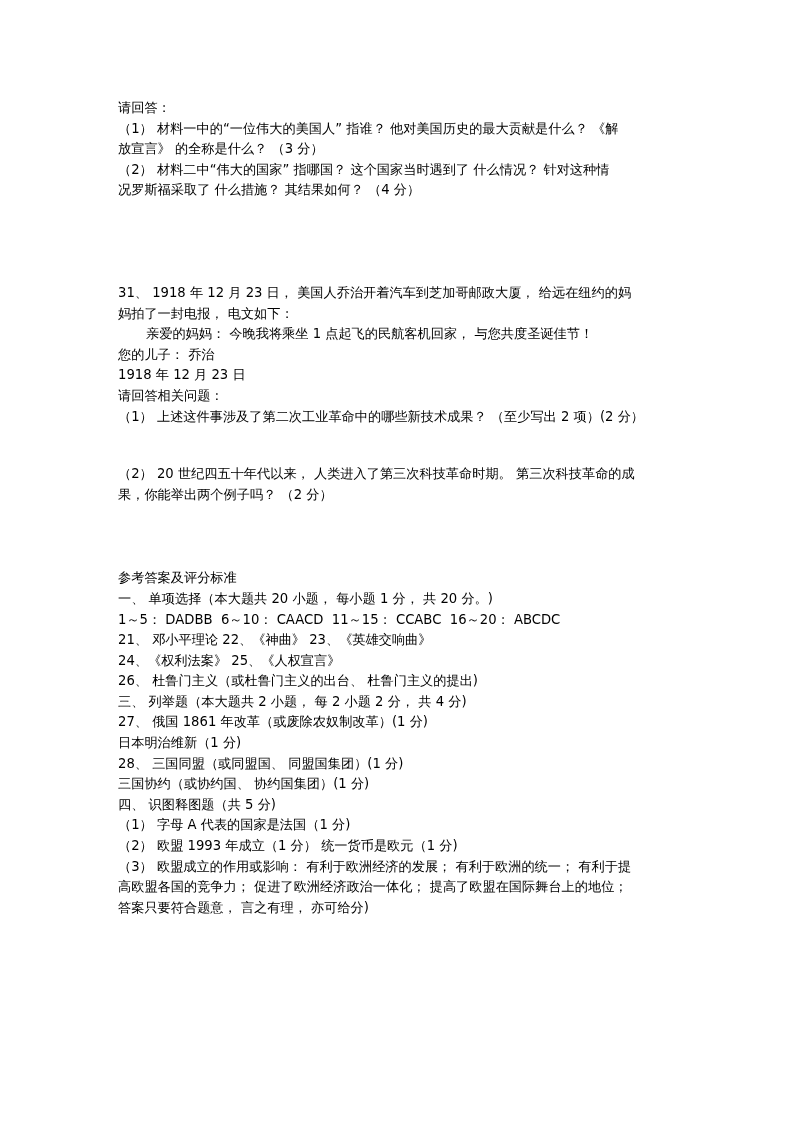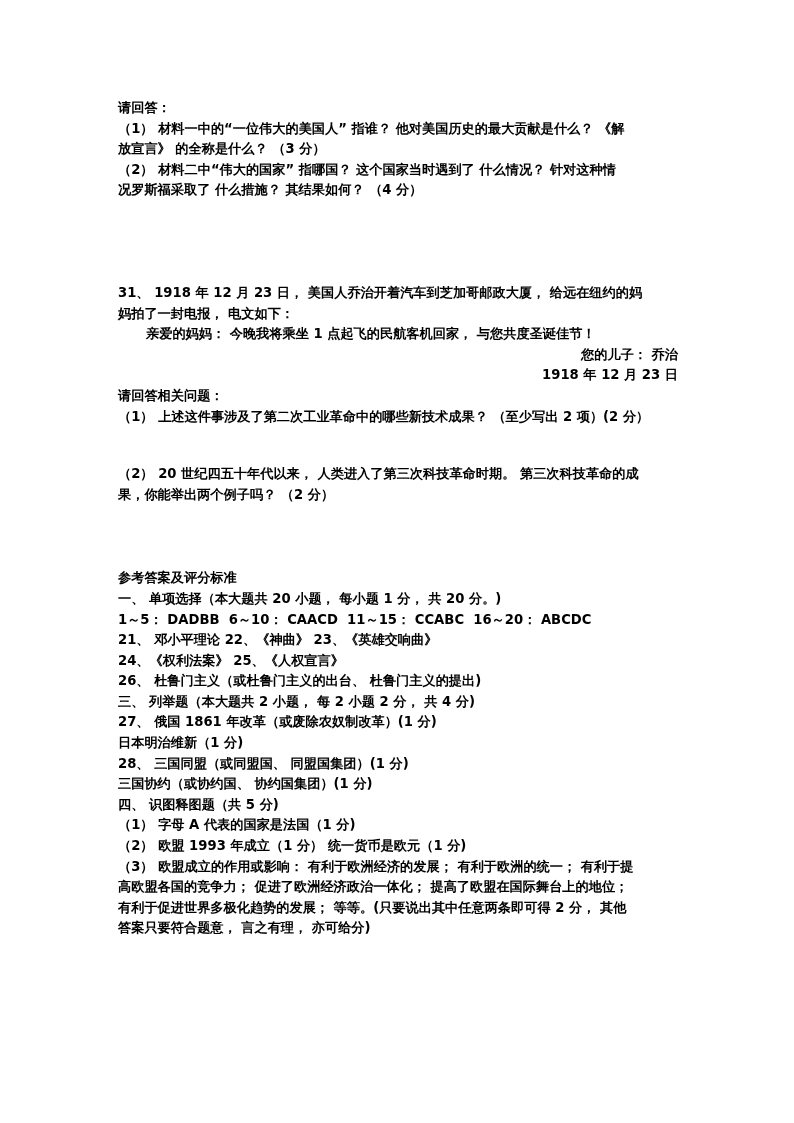--- a/index.html
+++ b/index.html
@@ -1,21 +1,21 @@
 <!DOCTYPE html>
 <html><head>
 <meta charset="utf-8">
 <style>
   html, body { margin:0; padding:0; background:#ffffff; }
   body { width:794px; height:1123px; position:relative; overflow:hidden;
          font-family:"DejaVu Sans", "Liberation Sans", sans-serif; color:#000; }
   .page { position:absolute; left:118px; top:98px; width:560px; font-size:13.2px; line-height:20.6px; }
-  .line { white-space:pre; display:block; height:20.6px; overflow:visible;font-weight:bold; }
+  .line { white-space:pre; display:block; height:20.6px; overflow:visible; }
   .indent { padding-left:28px; }
-  .right { text-align:right; }
+  .right { }
   .center { }
   .gap1 { height:82px; }
   .gap2 { height:37px; }
   .gap3 { height:20px; }
   .gap4 { height:43px; }
 </style>
 </head>
 <body>
 
 <div class="page">
@@ -54,15 +54,14 @@
   <span class="line">三、 列举题（本大题共 2 小题， 每 2 小题 2 分， 共 4 分)</span>
   <span class="line">27、 俄国 1861 年改革（或废除农奴制改革）(1 分)</span>
   <span class="line">日本明治维新（1 分)</span>
   <span class="line">28、 三国同盟（或同盟国、 同盟国集团）(1 分)</span>
   <span class="line">三国协约（或协约国、 协约国集团）(1 分)</span>
   <span class="line">四、 识图释图题（共 5 分)</span>
   <span class="line">（1） 字母 A 代表的国家是法国（1 分)</span>
   <span class="line">（2） 欧盟 1993 年成立（1 分） 统一货币是欧元（1 分)</span>
   <span class="line">（3） 欧盟成立的作用或影响： 有利于欧洲经济的发展； 有利于欧洲的统一； 有利于提</span>
   <span class="line">高欧盟各国的竞争力； 促进了欧洲经济政治一体化； 提高了欧盟在国际舞台上的地位；</span>
-  <span class="line">有利于促进世界多极化趋势的发展； 等等。(只要说出其中任意两条即可得 2 分， 其他</span>
   <span class="line">答案只要符合题意， 言之有理， 亦可给分)</span>
 </div>
 
 </body></html>

